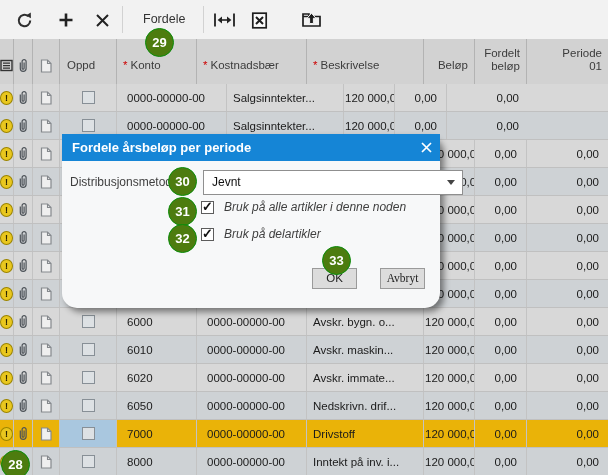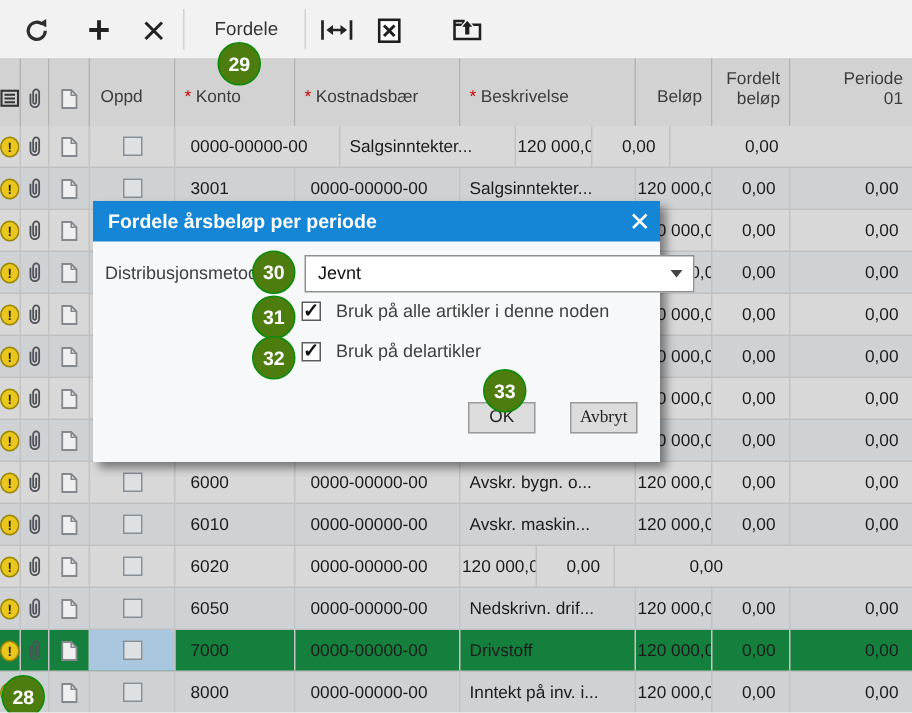--- a/index.html
+++ b/index.html
@@ -10,54 +10,54 @@
   .toolbar{position:absolute;left:0;top:0;width:608px;height:39px;background:#f2f2f2;border-bottom:1px solid #e0e0e0;}
   .tbtn{position:absolute;top:8px;width:24px;height:24px;display:flex;align-items:center;justify-content:center;cursor:pointer;}
   .tsep{position:absolute;top:6px;width:1px;height:27px;background:#d2d2d2;}
   .tlabel{position:absolute;top:0;height:39px;line-height:39px;font-size:12.5px;color:#333;padding:0 6px;cursor:pointer;}
 
   
   .ghead{position:absolute;left:0;top:39px;width:608px;height:45px;display:flex;background:#d2d2d2;border-bottom:1px solid #a9a9a9;}
   .gbody{position:absolute;left:0;top:84px;width:608px;height:391px;overflow:hidden;}
   .grow{display:flex;width:608px;height:28px;box-sizing:border-box;border-bottom:1px solid #c0c0c0;background:#d8d8d8;}
   .grow.alt{background:#ced2d5;}
-  .grow.active{background:#15803d;}
+  .grow.active{background:#eab308;}
   .cell{height:100%;box-sizing:border-box;border-right:1px solid #c3c3c3;display:flex;align-items:center;overflow:hidden;white-space:nowrap;}
   .hc{border-right:1px solid #b3b3b3;align-items:center;padding-top:8px;color:#3c3c3c;font-size:11.5px;line-height:13px;background:#d2d2d2;}
   .c0{width:14px}.c1{width:19px}.c2{width:27px}.c3{width:57px}.c4{width:80px}
   .c5{width:110px}.c6{width:117px}.c7{width:51px}.c8{width:52px}.c9{width:81px;border-right:none}
   .icel{justify-content:center;}
   .txt{font-size:11.5px;color:#1b1b1b;}
   .pl10{padding-left:10px}.pl6{padding-left:6px}.pl7{padding-left:7px}
   .num{justify-content:flex-end;padding-right:9px;}
   .clipnum{justify-content:flex-start;padding-left:1px;}
   .hr{justify-content:flex-end;text-align:right;padding-right:6px;}
   .h2l{flex-direction:column;align-items:flex-end;padding-right:6px;}
   .req{color:#cc0000;margin-right:3px;}
   .warn{width:12px;height:12px;border-radius:50%;background:#e9c71e;border:1px solid #9b8400;
     color:#2d2500;font-size:9px;font-weight:bold;line-height:12px;text-align:center;box-sizing:content-box;}
   .gcb{width:13px;height:13px;box-sizing:border-box;border:1px solid #878f96;background:#dde1e4;}
   .selcell{background:#a9c7df;}
 
   
   .dialog{position:absolute;left:62px;top:134px;width:378px;height:174px;background:#f7f8f9;
-    box-shadow:4px 4px 6px rgba(0,0,0,0.45);z-index:10;}
+    box-shadow:4px 4px 6px rgba(0,0,0,0.45);z-index:10;border-radius:15px;}
   .dlg-title{position:absolute;left:0;top:0;width:100%;height:27px;background:#1585d6;color:#fff;
     font-size:13px;font-weight:bold;line-height:27px;padding-left:10px;box-sizing:border-box;}
   .dlg-close{position:absolute;right:8px;top:8px;cursor:pointer;}
   .dlg-label{position:absolute;left:8px;top:41px;font-size:12px;color:#3f3f3f;white-space:nowrap;}
   .dlg-select{position:absolute;left:141px;top:36px;width:260px;height:25px;box-sizing:border-box;
     background:#fff;border:1px solid #8f8f8f;font-size:12px;color:#111;cursor:pointer;}
   .dlg-select .val{position:absolute;left:8px;top:0;line-height:23px;}
   .dd-arrow{position:absolute;right:7px;top:9px;width:0;height:0;border-left:4px solid transparent;
     border-right:4px solid transparent;border-top:5px solid #444;}
   .dlg-check{position:absolute;left:139px;display:flex;align-items:center;}
   .cb{width:13px;height:13px;box-sizing:border-box;border:1px solid #5c5c5c;background:#fff;position:relative;cursor:pointer;flex:none;}
   .cb.checked::after{content:"\2713";position:absolute;left:0px;top:-3px;font-size:13px;font-weight:bold;color:#111;}
-  .cb-label{font-size:12px;color:#3f3f3f;margin-left:10px;white-space:nowrap;}
+  .cb-label{font-size:12px;color:#3f3f3f;margin-left:10px;white-space:nowrap;font-style:italic;}
   .dlg-btn{position:absolute;top:134px;width:45px;height:21px;background:#dcdcdc;border:1px solid #9a9a9a;
     font-family:"Liberation Sans",sans-serif;font-size:11.5px;color:#222;text-align:center;line-height:19px;cursor:pointer;padding:0;}
   .dlg-btn.ok{left:250px;}
   .dlg-btn.cancel{left:318px;font-family:Liberation Serif, serif;}
 
   
   .badge{position:absolute;width:29px;height:29px;border-radius:50%;background:#4d7c0f;border:1px solid #0a8c0a;
     box-sizing:border-box;color:#fff;font-size:13px;font-weight:bold;display:flex;align-items:center;justify-content:center;z-index:30;}
 </style>
 </head>
@@ -189,21 +189,20 @@
         </div>
         <div class="cell c2 icel">
           <svg width="12" height="14" viewBox="0 0 12 14">
             <path d="M1.5 1h6l3.5 3.5V13h-9.5z" fill="#efefef" stroke="#85898d" stroke-width="1.2"></path>
             <path d="M7.5 1v3.5H11" fill="none" stroke="#85898d" stroke-width="1.1"></path>
           </svg>
         </div>
         <div class="cell c3 icel">
           <span class="gcb"></span>
         </div>
-        <div class="cell c4 txt pl10">3001</div>
         <div class="cell c5 txt pl10">0000-00000-00</div>
         <div class="cell c6 txt pl6">Salgsinntekter...</div>
         <div class="cell c7 txt clipnum">120 000,00</div>
         <div class="cell c8 txt num">0,00</div>
         <div class="cell c9 txt num">0,00</div>
       </div>
       <div class="grow">
         <div class="cell c0 icel">
           <span class="warn">!</span>
         </div>
@@ -416,20 +415,21 @@
           <svg width="12" height="14" viewBox="0 0 12 14">
             <path d="M1.5 1h6l3.5 3.5V13h-9.5z" fill="#efefef" stroke="#85898d" stroke-width="1.2"></path>
             <path d="M7.5 1v3.5H11" fill="none" stroke="#85898d" stroke-width="1.1"></path>
           </svg>
         </div>
         <div class="cell c3 icel">
           <span class="gcb"></span>
         </div>
         <div class="cell c4 txt pl10">6020</div>
         <div class="cell c5 txt pl10">0000-00000-00</div>
+        <div class="cell c6 txt pl6">Avskr. immate...</div>
         <div class="cell c7 txt clipnum">120 000,00</div>
         <div class="cell c8 txt num">0,00</div>
         <div class="cell c9 txt num">0,00</div>
       </div>
       <div class="grow alt">
         <div class="cell c0 icel">
           <span class="warn">!</span>
         </div>
         <div class="cell c1 icel">
           <svg width="12" height="15" viewBox="0 0 12 15">

